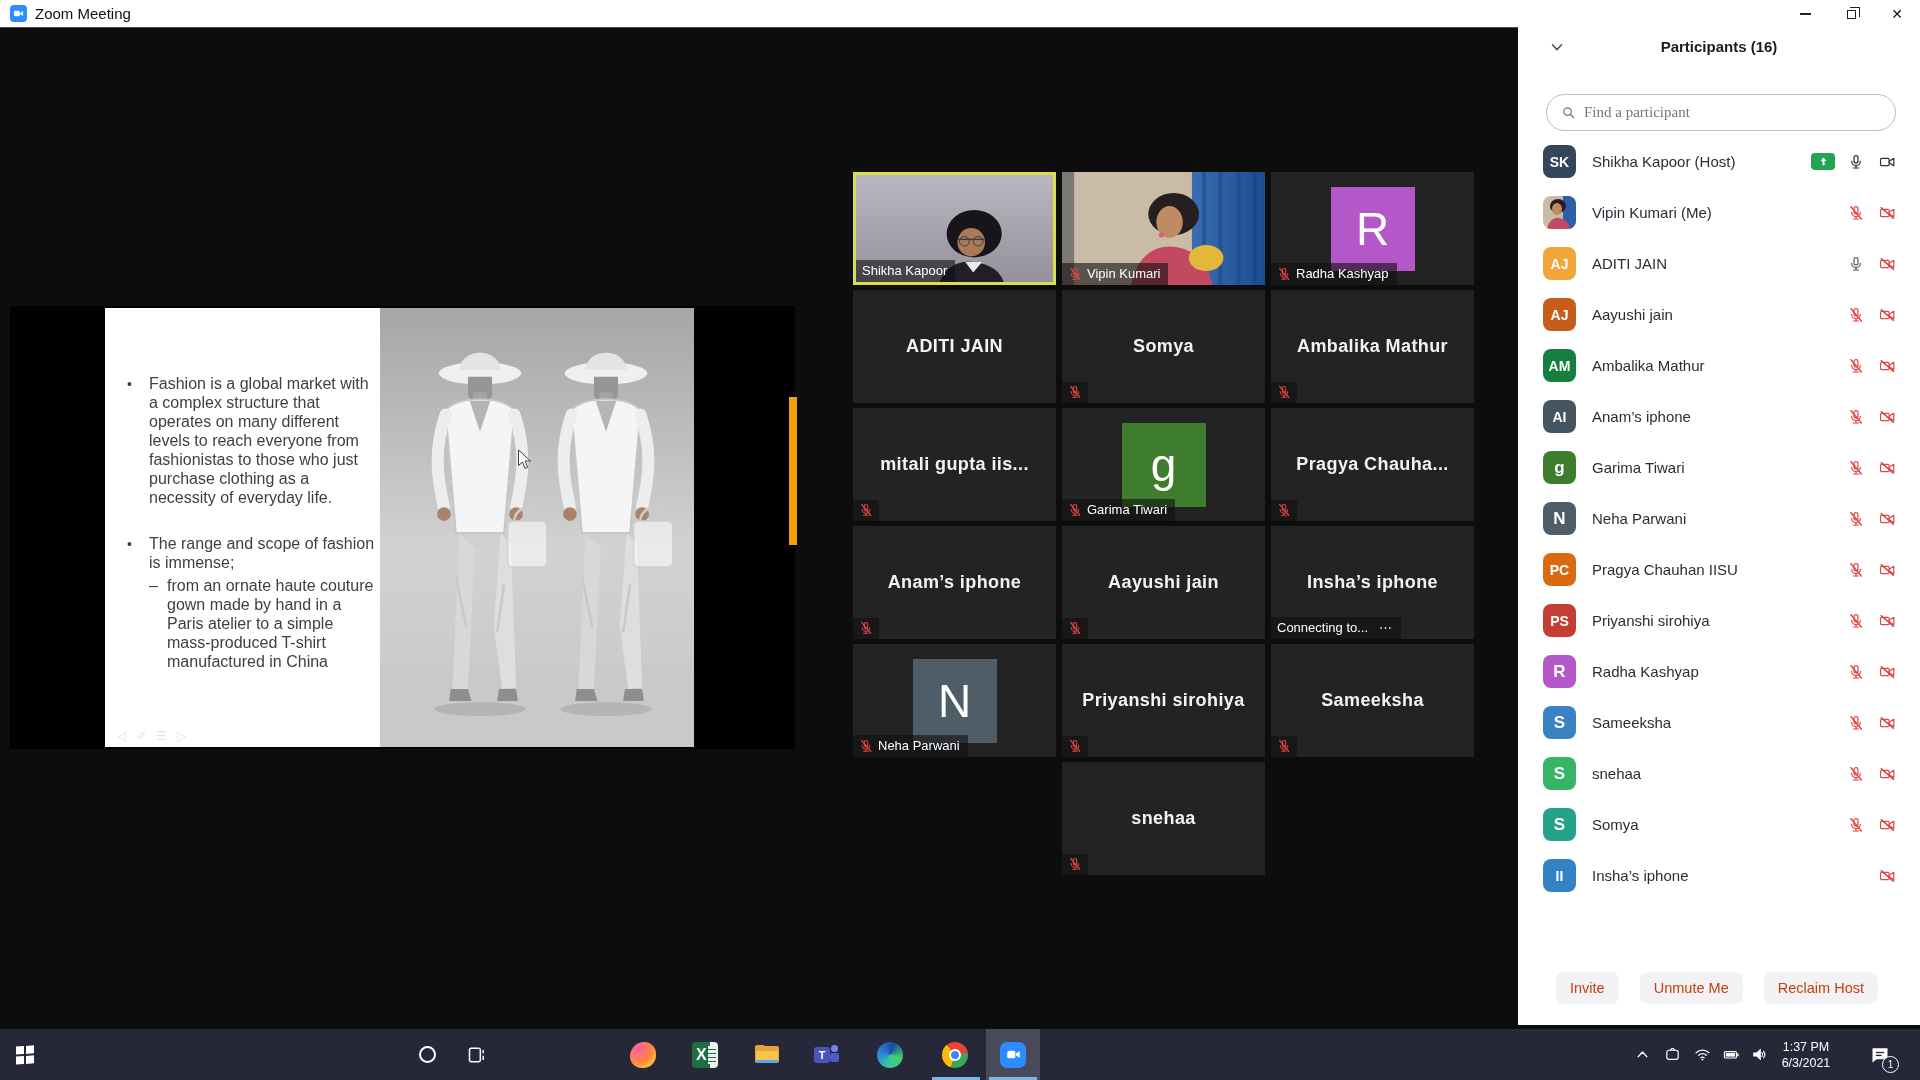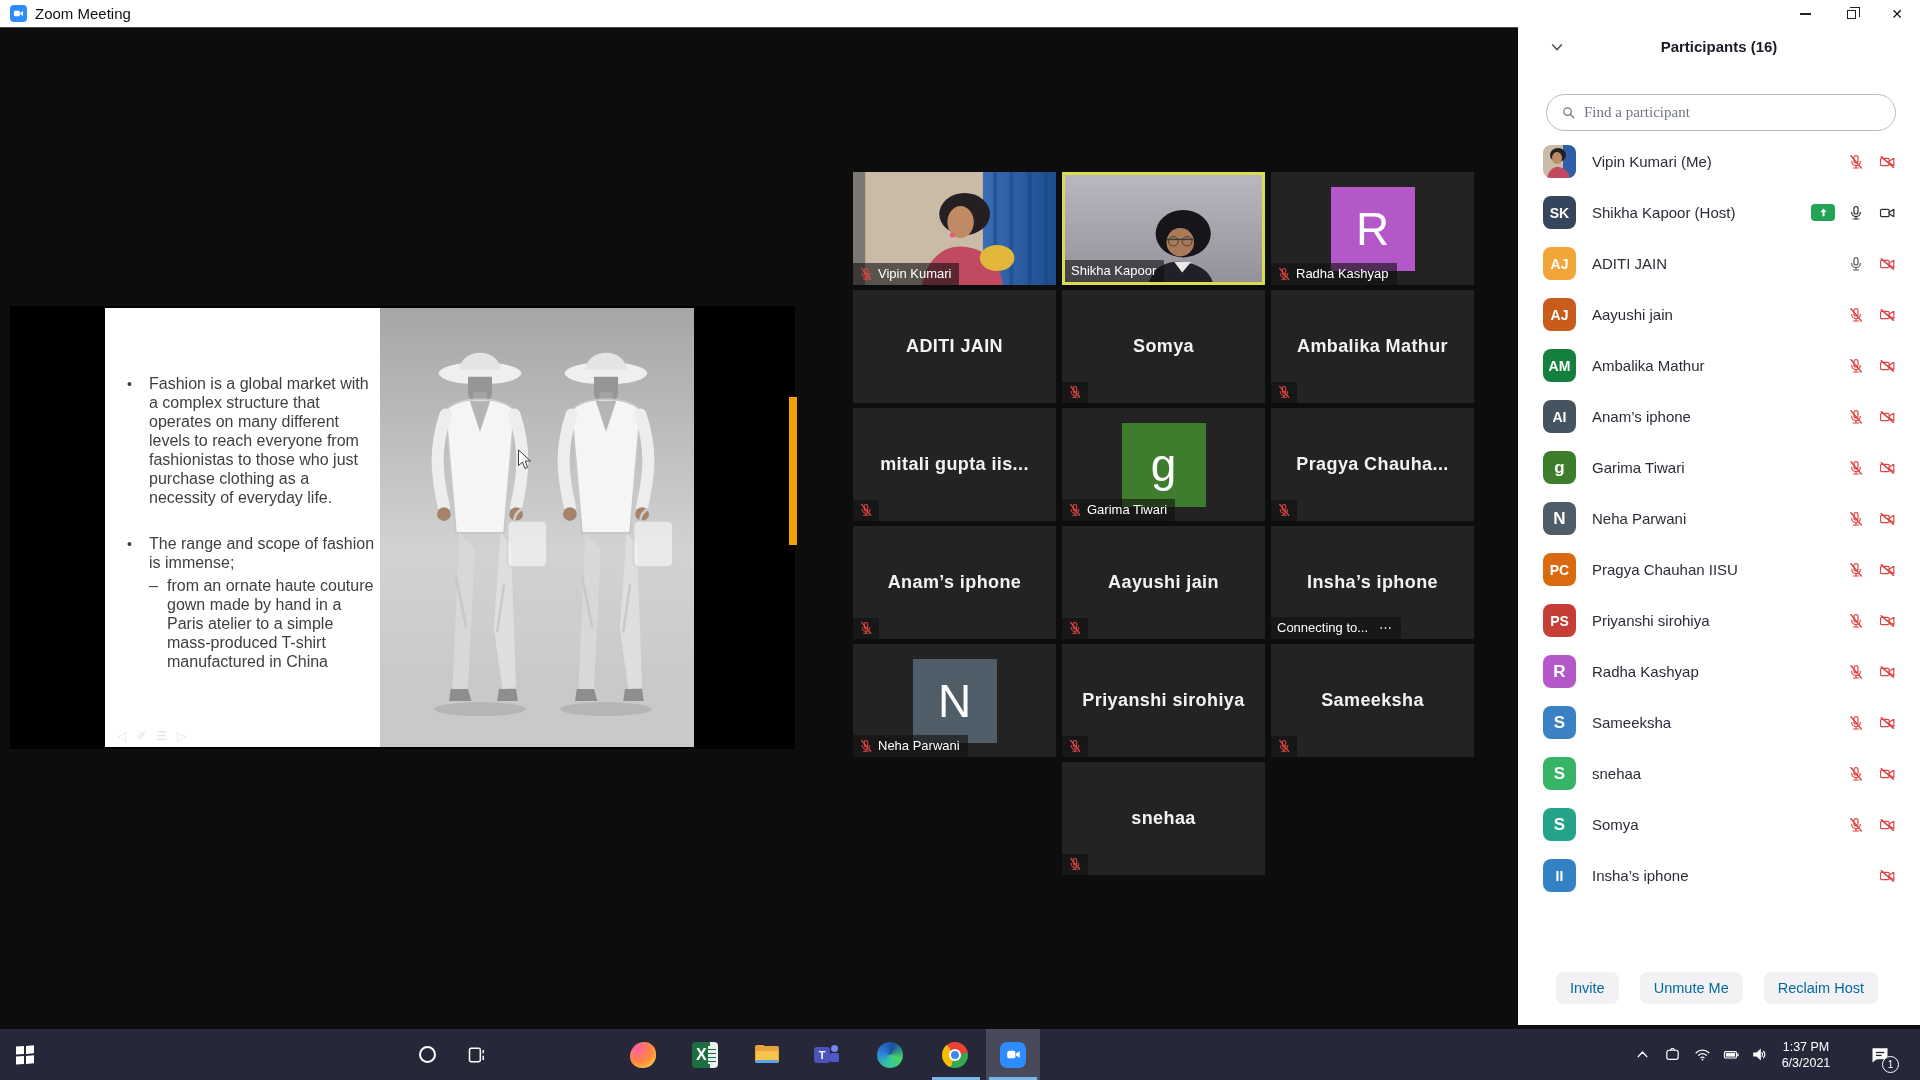--- a/index.html
+++ b/index.html
@@ -68,21 +68,21 @@
   .pavatar { width:33px; height:33px; border-radius:8px; flex:none; display:flex; align-items:center; justify-content:center; color:#fff; font-weight:bold; font-size:14px; overflow:hidden; }
   .pavatar.single { font-size:17px; }
   .pavatar svg { width:100%; height:100%; display:block; }
   .pname { margin-left:16px; font-size:15px; color:#2c2c38; flex:1; white-space:nowrap; overflow:hidden; }
   .picons { display:flex; align-items:center; gap:13px; }
   .picons .ic { width:16px; height:16px; }
   .picons .ic.cam { width:21px; height:16px; }
   .share-chip { width:24px; height:17px; border-radius:4px; background:#23a455; display:flex; align-items:center; justify-content:center; }
   .share-chip svg { width:13px; height:13px; }
   .pfooter { position:absolute; left:38px; right:42px; top:948px; display:flex; justify-content:space-between; }
-  .pbtn { background:#f2f2f5; border:none; border-radius:8px; font-size:14.5px; color:#0369a1; padding:8px 14px; font-family:"Liberation Sans",sans-serif; }
+  .pbtn { background:#f2f2f5; border:none; border-radius:8px; font-size:14.5px; color:#c2410c; padding:8px 14px; font-family:"Liberation Sans",sans-serif; }
 
   
   .taskbar { position:absolute; left:0; top:1029px; width:1920px; height:51px; background:#26283a; }
   .start { position:absolute; left:0; top:0; width:48px; height:51px; display:flex; align-items:center; justify-content:center; }
   .winflag { width:17px; height:17px; display:grid; grid-template-columns:8px 8px; grid-template-rows:8px 8px; gap:1.5px; transform:skewY(-4deg); }
   .winflag i { background:#fff; }
   .tb-search { position:absolute; left:48px; top:1px; width:352px; height:49px; background:#f2f3f4; display:flex; align-items:center; gap:12px; padding:0 0 0 14px; }
   .tb-search svg { width:17px; height:17px; color:#333; }
   .tb-search span { font-size:15px; color:#3d3d3d; }
   .tb-ico { position:absolute; top:0; width:44px; height:51px; display:flex; align-items:center; justify-content:center; }
@@ -234,20 +234,43 @@
     <div class="orange-bar"></div>
   </div>
 
   <div class="cursor">
     <svg width="15" height="21" viewBox="0 0 15 21">
         <path d="M1.5 1 L1.5 16.5 L5.5 13 L8 19.5 L10.6 18.4 L8.2 12 L13.5 12 Z" fill="#ffffff" stroke="#3c3c3c" stroke-width="1"></path>
       </svg>
   </div>
 
   <div class="video-grid">
+      <div class="tile active">
+        <div class="vid">
+          <svg viewBox="0 0 200 113" preserveAspectRatio="none">
+    <defs>
+              <linearGradient id="sw" x1="0" y1="0" x2="0" y2="1">
+                <stop offset="0" stop-color="#bab7c0"></stop>
+                <stop offset="1" stop-color="#94919b"></stop>
+              </linearGradient>
+            </defs>
+    <rect width="200" height="113" fill="url(#sw)"></rect>
+    <ellipse cx="120" cy="62" rx="28" ry="25" fill="#17141a"></ellipse>
+    <ellipse cx="117" cy="71" rx="14" ry="15" fill="#aa7a58"></ellipse>
+    <path d="M103 68 h27" stroke="#3c3c3c" stroke-width="1.5" fill="none"></path>
+    <circle cx="110" cy="70" r="5" fill="none" stroke="#3c3c3c" stroke-width="1"></circle>
+    <circle cx="124" cy="70" r="5" fill="none" stroke="#3c3c3c" stroke-width="1"></circle>
+    <path d="M85 113 C92 96 104 90 119 92 C136 94 146 101 150 113 Z" fill="#221f29"></path>
+    <path d="M111 92 l8 11 l9 -11 z" fill="#e9e9e9"></path>
+  </svg>
+        </div>
+        <div class="tlabel">
+          <span>Shikha Kapoor</span>
+        </div>
+      </div>
       <div class="tile">
         <div class="vid">
           <svg viewBox="0 0 200 113" preserveAspectRatio="none">
     <defs>
               <linearGradient id="vc" x1="0" y1="0" x2="1" y2="0">
                 <stop offset="0" stop-color="#3a6db3"></stop>
                 <stop offset="1" stop-color="#1d4c8f"></stop>
               </linearGradient>
             </defs>
     <rect width="200" height="113" fill="#c9bba6"></rect>
@@ -261,43 +284,20 @@
     <ellipse cx="142" cy="86" rx="17" ry="13" fill="#e3b83a"></ellipse>
   </svg>
         </div>
         <div class="tlabel">
           <svg class="ic red t" viewBox="0 0 24 24">
             <use href="#mic-off"></use>
           </svg>
           <span>Vipin Kumari</span>
         </div>
       </div>
-      <div class="tile active">
-        <div class="vid">
-          <svg viewBox="0 0 200 113" preserveAspectRatio="none">
-    <defs>
-              <linearGradient id="sw" x1="0" y1="0" x2="0" y2="1">
-                <stop offset="0" stop-color="#bab7c0"></stop>
-                <stop offset="1" stop-color="#94919b"></stop>
-              </linearGradient>
-            </defs>
-    <rect width="200" height="113" fill="url(#sw)"></rect>
-    <ellipse cx="120" cy="62" rx="28" ry="25" fill="#17141a"></ellipse>
-    <ellipse cx="117" cy="71" rx="14" ry="15" fill="#aa7a58"></ellipse>
-    <path d="M103 68 h27" stroke="#3c3c3c" stroke-width="1.5" fill="none"></path>
-    <circle cx="110" cy="70" r="5" fill="none" stroke="#3c3c3c" stroke-width="1"></circle>
-    <circle cx="124" cy="70" r="5" fill="none" stroke="#3c3c3c" stroke-width="1"></circle>
-    <path d="M85 113 C92 96 104 90 119 92 C136 94 146 101 150 113 Z" fill="#221f29"></path>
-    <path d="M111 92 l8 11 l9 -11 z" fill="#e9e9e9"></path>
-  </svg>
-        </div>
-        <div class="tlabel">
-          <span>Shikha Kapoor</span>
-        </div>
-      </div>
       <div class="tile">
         <div class="tile-avatar" style="background:#b357c9">R</div>
         <div class="tlabel">
           <svg class="ic red t" viewBox="0 0 24 24">
             <use href="#mic-off"></use>
           </svg>
           <span>Radha Kashyap</span>
         </div>
       </div>
       <div class="tile">
@@ -409,20 +409,37 @@
           </svg></span>
       <span class="panel-title">Participants (16)</span>
     </div>
     <div class="psearch">
       <svg>
           <use href="#magnifier"></use>
         </svg>
       <input type="text" placeholder="Find a participant" style="">
     </div>
     <div class="plist">
+        <div class="prow">
+          <div class="pavatar " style="background:#35455c">SK</div>
+          <div class="pname">Shikha Kapoor (Host)</div>
+          <div class="picons">
+            <span class="share-chip">
+              <svg viewBox="0 0 24 24">
+                <use href="#share-arrow"></use>
+              </svg>
+            </span>
+            <svg class="ic dark" viewBox="0 0 24 24">
+              <use href="#mic-on"></use>
+            </svg>
+            <svg class="ic dark cam" viewBox="0 0 24 24">
+              <use href="#cam-on"></use>
+            </svg>
+          </div>
+        </div>
         <div class="prow">
           <div class="pavatar">
             <svg viewBox="0 0 33 33">
   <rect width="33" height="33" fill="#c9bba6"></rect>
   <rect x="20" width="13" height="33" fill="#2e5ea7"></rect>
   <ellipse cx="15" cy="10" rx="8" ry="7" fill="#261f22"></ellipse>
   <ellipse cx="14" cy="13" rx="5" ry="6" fill="#c08a64"></ellipse>
   <path d="M4 33 C6 24 12 21 16 22 C24 24 26 28 27 33 Z" fill="#c24a60"></path>
 </svg>
           </div>
@@ -430,37 +447,20 @@
           <div class="picons">
             <svg class="ic red" viewBox="0 0 24 24">
               <use href="#mic-off"></use>
             </svg>
             <svg class="ic red cam" viewBox="0 0 24 24">
               <use href="#cam-off"></use>
             </svg>
           </div>
         </div>
         <div class="prow">
-          <div class="pavatar " style="background:#35455c">SK</div>
-          <div class="pname">Shikha Kapoor (Host)</div>
-          <div class="picons">
-            <span class="share-chip">
-              <svg viewBox="0 0 24 24">
-                <use href="#share-arrow"></use>
-              </svg>
-            </span>
-            <svg class="ic dark" viewBox="0 0 24 24">
-              <use href="#mic-on"></use>
-            </svg>
-            <svg class="ic dark cam" viewBox="0 0 24 24">
-              <use href="#cam-on"></use>
-            </svg>
-          </div>
-        </div>
-        <div class="prow">
           <div class="pavatar " style="background:#f2a63a">AJ</div>
           <div class="pname">ADITI JAIN</div>
           <div class="picons">
             <svg class="ic gray" viewBox="0 0 24 24">
               <use href="#mic-on"></use>
             </svg>
             <svg class="ic red cam" viewBox="0 0 24 24">
               <use href="#cam-off"></use>
             </svg>
           </div>

